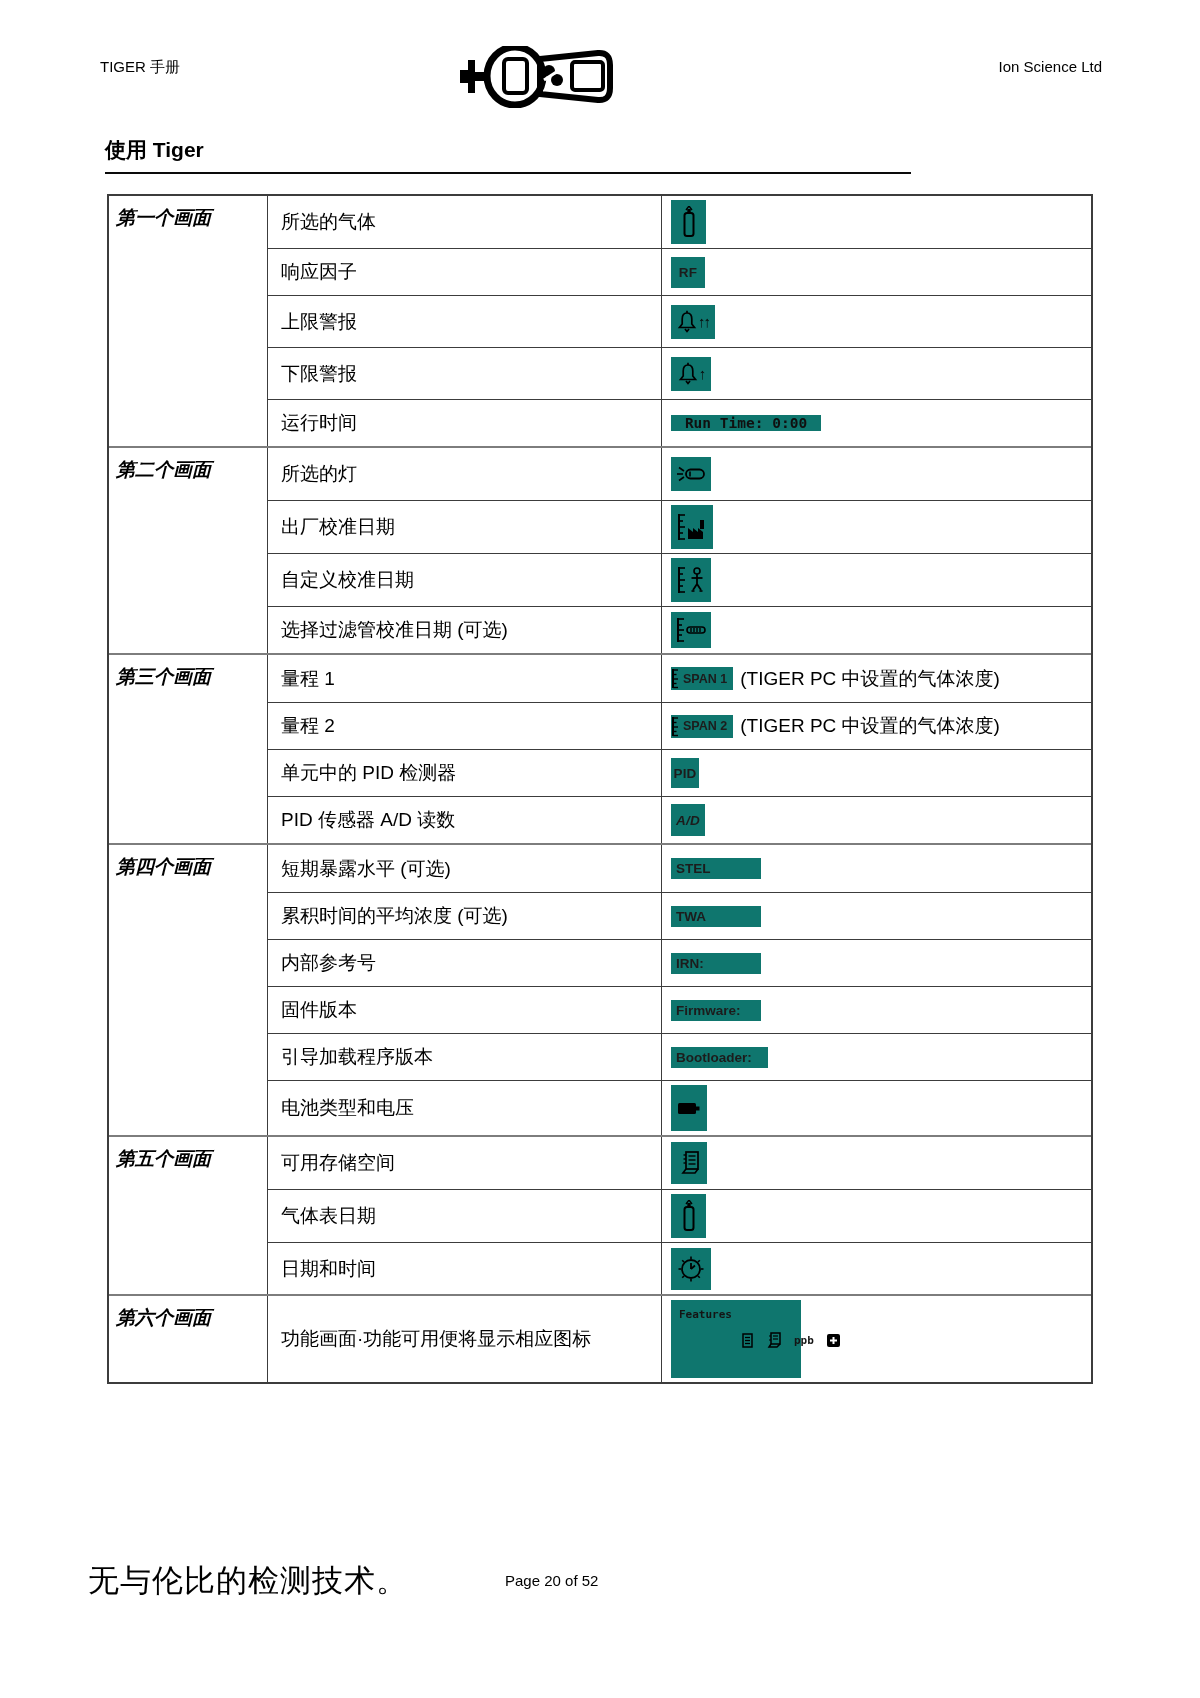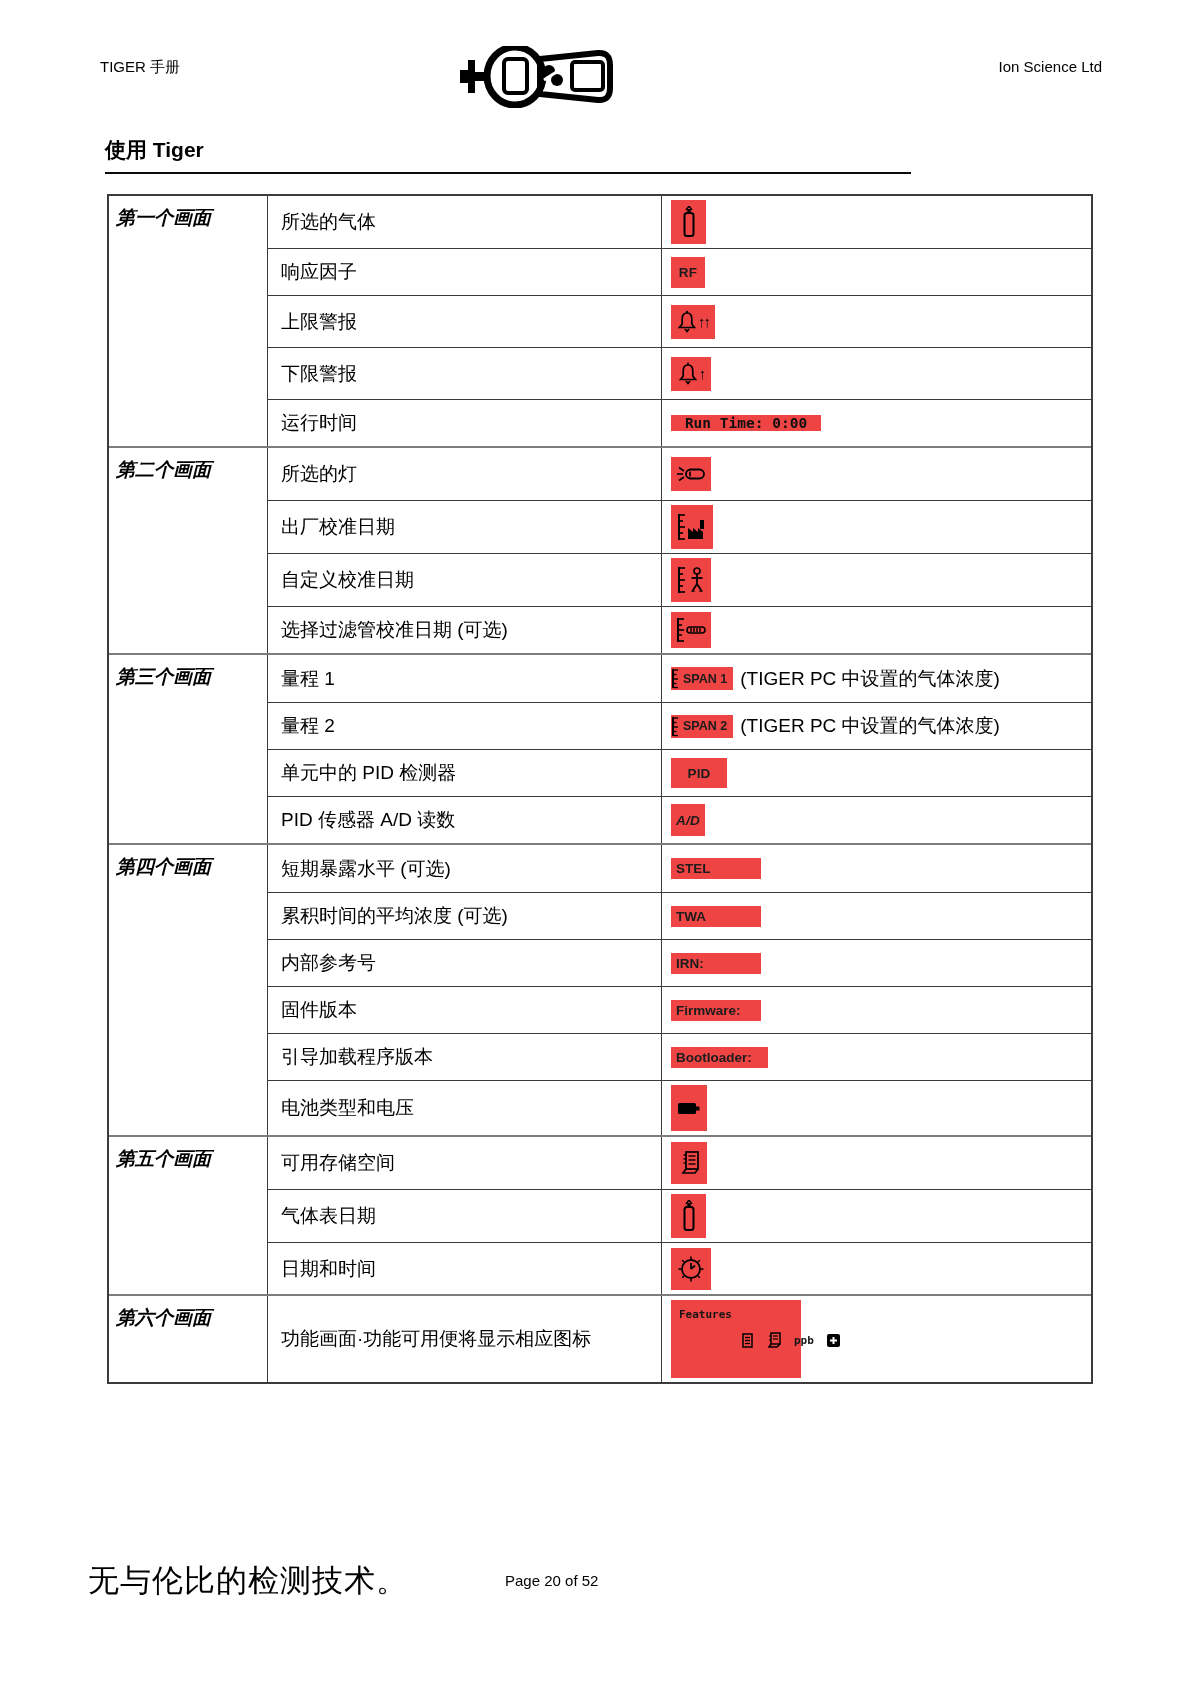--- a/index.html
+++ b/index.html
@@ -28,21 +28,21 @@
   .trow { display:flex; border-top:1px solid #3c3c3c; min-height:47px; }
   .trow:first-child { border-top:none; }
   .trow.tall { min-height:52px; }
   .trow.xtall { min-height:78px; }
   .cell-label { width:394px; flex:0 0 394px; border-right:1px solid #3c3c3c;
     display:flex; align-items:center; padding:4px 8px 4px 13px; font-size:19px; }
   .cell-icon { flex:1 1 auto; display:flex; align-items:center;
     padding:4px 6px 4px 9px; gap:7px; }
 
   
-  .lcd { background:#ef4444;text-align:center; }
+  .lcd { background:#0f766e;text-align:center; }
   .tile { display:inline-flex; align-items:center; justify-content:center; }
   .badge-sq { display:inline-flex; align-items:center; justify-content:center;
     font-size:13.5px; font-weight:600; color:#1c1c1c; letter-spacing:0.2px; }
   .badge-wide { display:inline-flex; align-items:center; width:90px; height:21px;
     padding-left:5px; font-size:13.5px; font-weight:600; color:#1c1c1c; }
   .runtime { display:inline-flex; align-items:center; justify-content:center;
     width:150px; height:16px; font-family:"DejaVu Sans Mono", monospace;
     font-size:14.5px; font-weight:bold; color:#101010; }
   .span-badge { display:inline-flex; align-items:center; gap:4px; height:23px;
     padding:1px 6px 1px 0; font-size:12.5px; font-weight:700; color:#1c1c1c; }
@@ -257,21 +257,21 @@
                 <line x1="2" y1="19.5" x2="7" y2="19.5" stroke="#000" stroke-width="1.4"></line>
               </svg>
             <span>SPAN 2</span>
           </span>
           <span class="note">(TIGER PC 中设置的气体浓度)</span>
         </div>
       </div>
       <div class="trow">
         <div class="cell-label">单元中的 PID 检测器</div>
         <div class="cell-icon">
-          <span class="badge-sq lcd" style="width:56px;height:30px">PID</span>
+          <span class="badge-sq lcd" style="width:28px;height:30px">PID</span>
         </div>
       </div>
       <div class="trow">
         <div class="cell-label">PID 传感器 A/D 读数</div>
         <div class="cell-icon">
           <span class="badge-sq lcd" style="width:34px;height:32px;font-style:italic">A/D</span>
         </div>
       </div>
     </div>
   </div>

